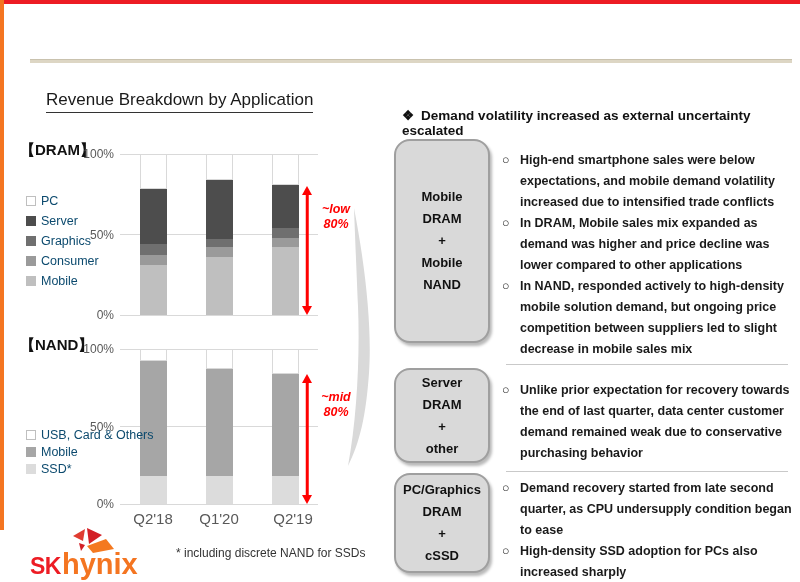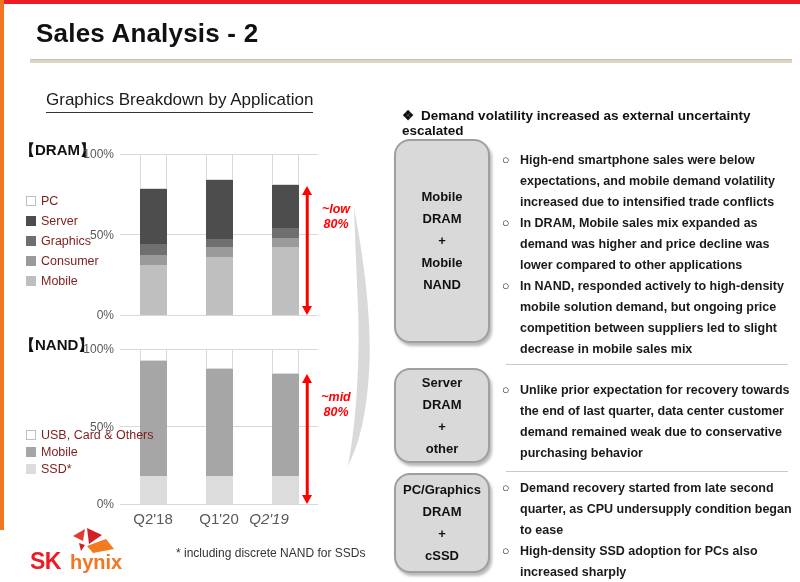--- a/index.html
+++ b/index.html
@@ -21,21 +21,21 @@
   .c-title{font-size:15px;font-weight:bold;color:#111;}
   .plot{position:absolute;}
   .gridline{position:absolute;left:0;width:100%;height:1px;background:#d9d9d9;}
   .seg{position:absolute;}
   .seg-white{border:1px solid #d9d9d9;background:#fff;}
   .ticks{position:absolute;}
   .tick{position:absolute;right:0;transform:translateY(-50%);font-size:12px;color:#595959;}
   .legend{position:absolute;display:flex;flex-direction:column;}
   .legend-item{display:flex;align-items:center;height:13px;}
   .swatch{width:10px;height:10px;margin-right:5px;flex:none;}
-  .legend-label{font-size:12.5px;color:#7f1d1d;white-space:nowrap;}
+  .legend-label{font-size:12.5px;color:#0c4a6e;white-space:nowrap;}
   .xlabels{position:absolute;}
   .xlabel{position:absolute;top:0;text-align:center;font-size:15px;color:#595959;}
   .arrow{position:absolute;}
   .arr-line{position:absolute;left:50%;transform:translateX(-50%);width:2.5px;}
   .arr-head{position:absolute;left:50%;transform:translateX(-50%);width:0;height:0;
     border-left:5px solid transparent;border-right:5px solid transparent;}
   .arrow-label{position:absolute;width:50px;text-align:center;font-size:12.5px;
     font-weight:bold;font-style:italic;line-height:15px;}
   
   .curl{left:346px;top:208px;width:30px;height:258px;}
@@ -53,34 +53,33 @@
   .bullet{display:flex;margin-bottom:0;}
   .bmark{flex:none;width:18px;font-size:12.5px;color:#222;line-height:21px;}
   .btext{font-size:12.5px;font-weight:bold;color:#1a1a1a;line-height:21px;}
   .divider{position:absolute;height:1px;background:#c9c9c9;}
   .footnote{left:176px;top:546px;font-size:12px;color:#333;}
   
   .logo{left:28px;top:528px;width:160px;height:52px;}
   .logo-mark{position:absolute;left:44px;top:0px;}
   .logo-text{position:absolute;left:2px;top:20px;white-space:nowrap;}
   .logo-sk{font-size:23px;font-weight:800;letter-spacing:-0.5px;}
-  .logo-hynix{font-size:20px;font-weight:600;margin-left:9px;}
+  .logo-hynix{font-size:29px;font-weight:600;margin-left:1px;}
 </style>
 </head>
 <body>
 
 <div id="slide">
 
   <div class="abs frame-top" style="background: rgb(237, 28, 36);"></div>
   <div class="abs frame-left" style="background: rgb(244, 117, 33);"></div>
 
-  <div class="abs title">Sales Analysis - 2</div>
   <div class="abs title-rule"></div>
 
-  <div class="abs section-heading">Graphics Breakdown by Application</div>
+  <div class="abs section-heading">Revenue Breakdown by Application</div>
 
   <div>
     <div class="abs c-title" style="left:20px;top:141px;">【DRAM】</div>
     <div class="ticks" style="left:68px;top:154px;width:46px;height:161px;">
         <span class="tick" style="top: 0px;">100%</span>
         <span class="tick" style="top: 80.5px;">50%</span>
         <span class="tick" style="top: 161px;">0%</span>
       </div>
     <div class="plot" style="left:120px;top:154px;width:198px;height:161px;">
         <div class="gridline" style="top: -0.5px;"></div>
@@ -166,21 +165,21 @@
           <span class="legend-label">Mobile</span>
         </div>
         <div class="legend-item">
           <span class="swatch" style="background: rgb(220, 220, 220);"></span>
           <span class="legend-label">SSD*</span>
         </div>
       </div>
     <div class="xlabels" style="left:120px;top:510px;width:198px;height:16px;">
         <span class="xlabel" style="left: 0px; width: 66px;">Q2'18</span>
         <span class="xlabel" style="left: 66px; width: 66px;">Q1'20</span>
-        <span class="xlabel" style="left: 116px; width: 66px; font-style: italic;">Q2'19</span>
+        <span class="xlabel" style="left: 140px; width: 66px;">Q2'19</span>
       </div>
     <div class="arrow" style="left:300px;top:349px;width:14px;height:155px;">
         <div class="arr-head" style="top: 24.8px; border-bottom: 9px solid rgb(255, 0, 0);"></div>
         <div class="arr-head" style="top: 146px; border-top: 9px solid rgb(255, 0, 0);"></div>
         <div class="arr-line" style="top: 31.8px; height: 116.2px; background: rgb(255, 0, 0);"></div>
       </div>
     <div class="arrow-label" style="left: 311px; top: 390px; color: rgb(255, 0, 0);">
         <div>~mid</div>
         <div>80%</div>
       </div>

